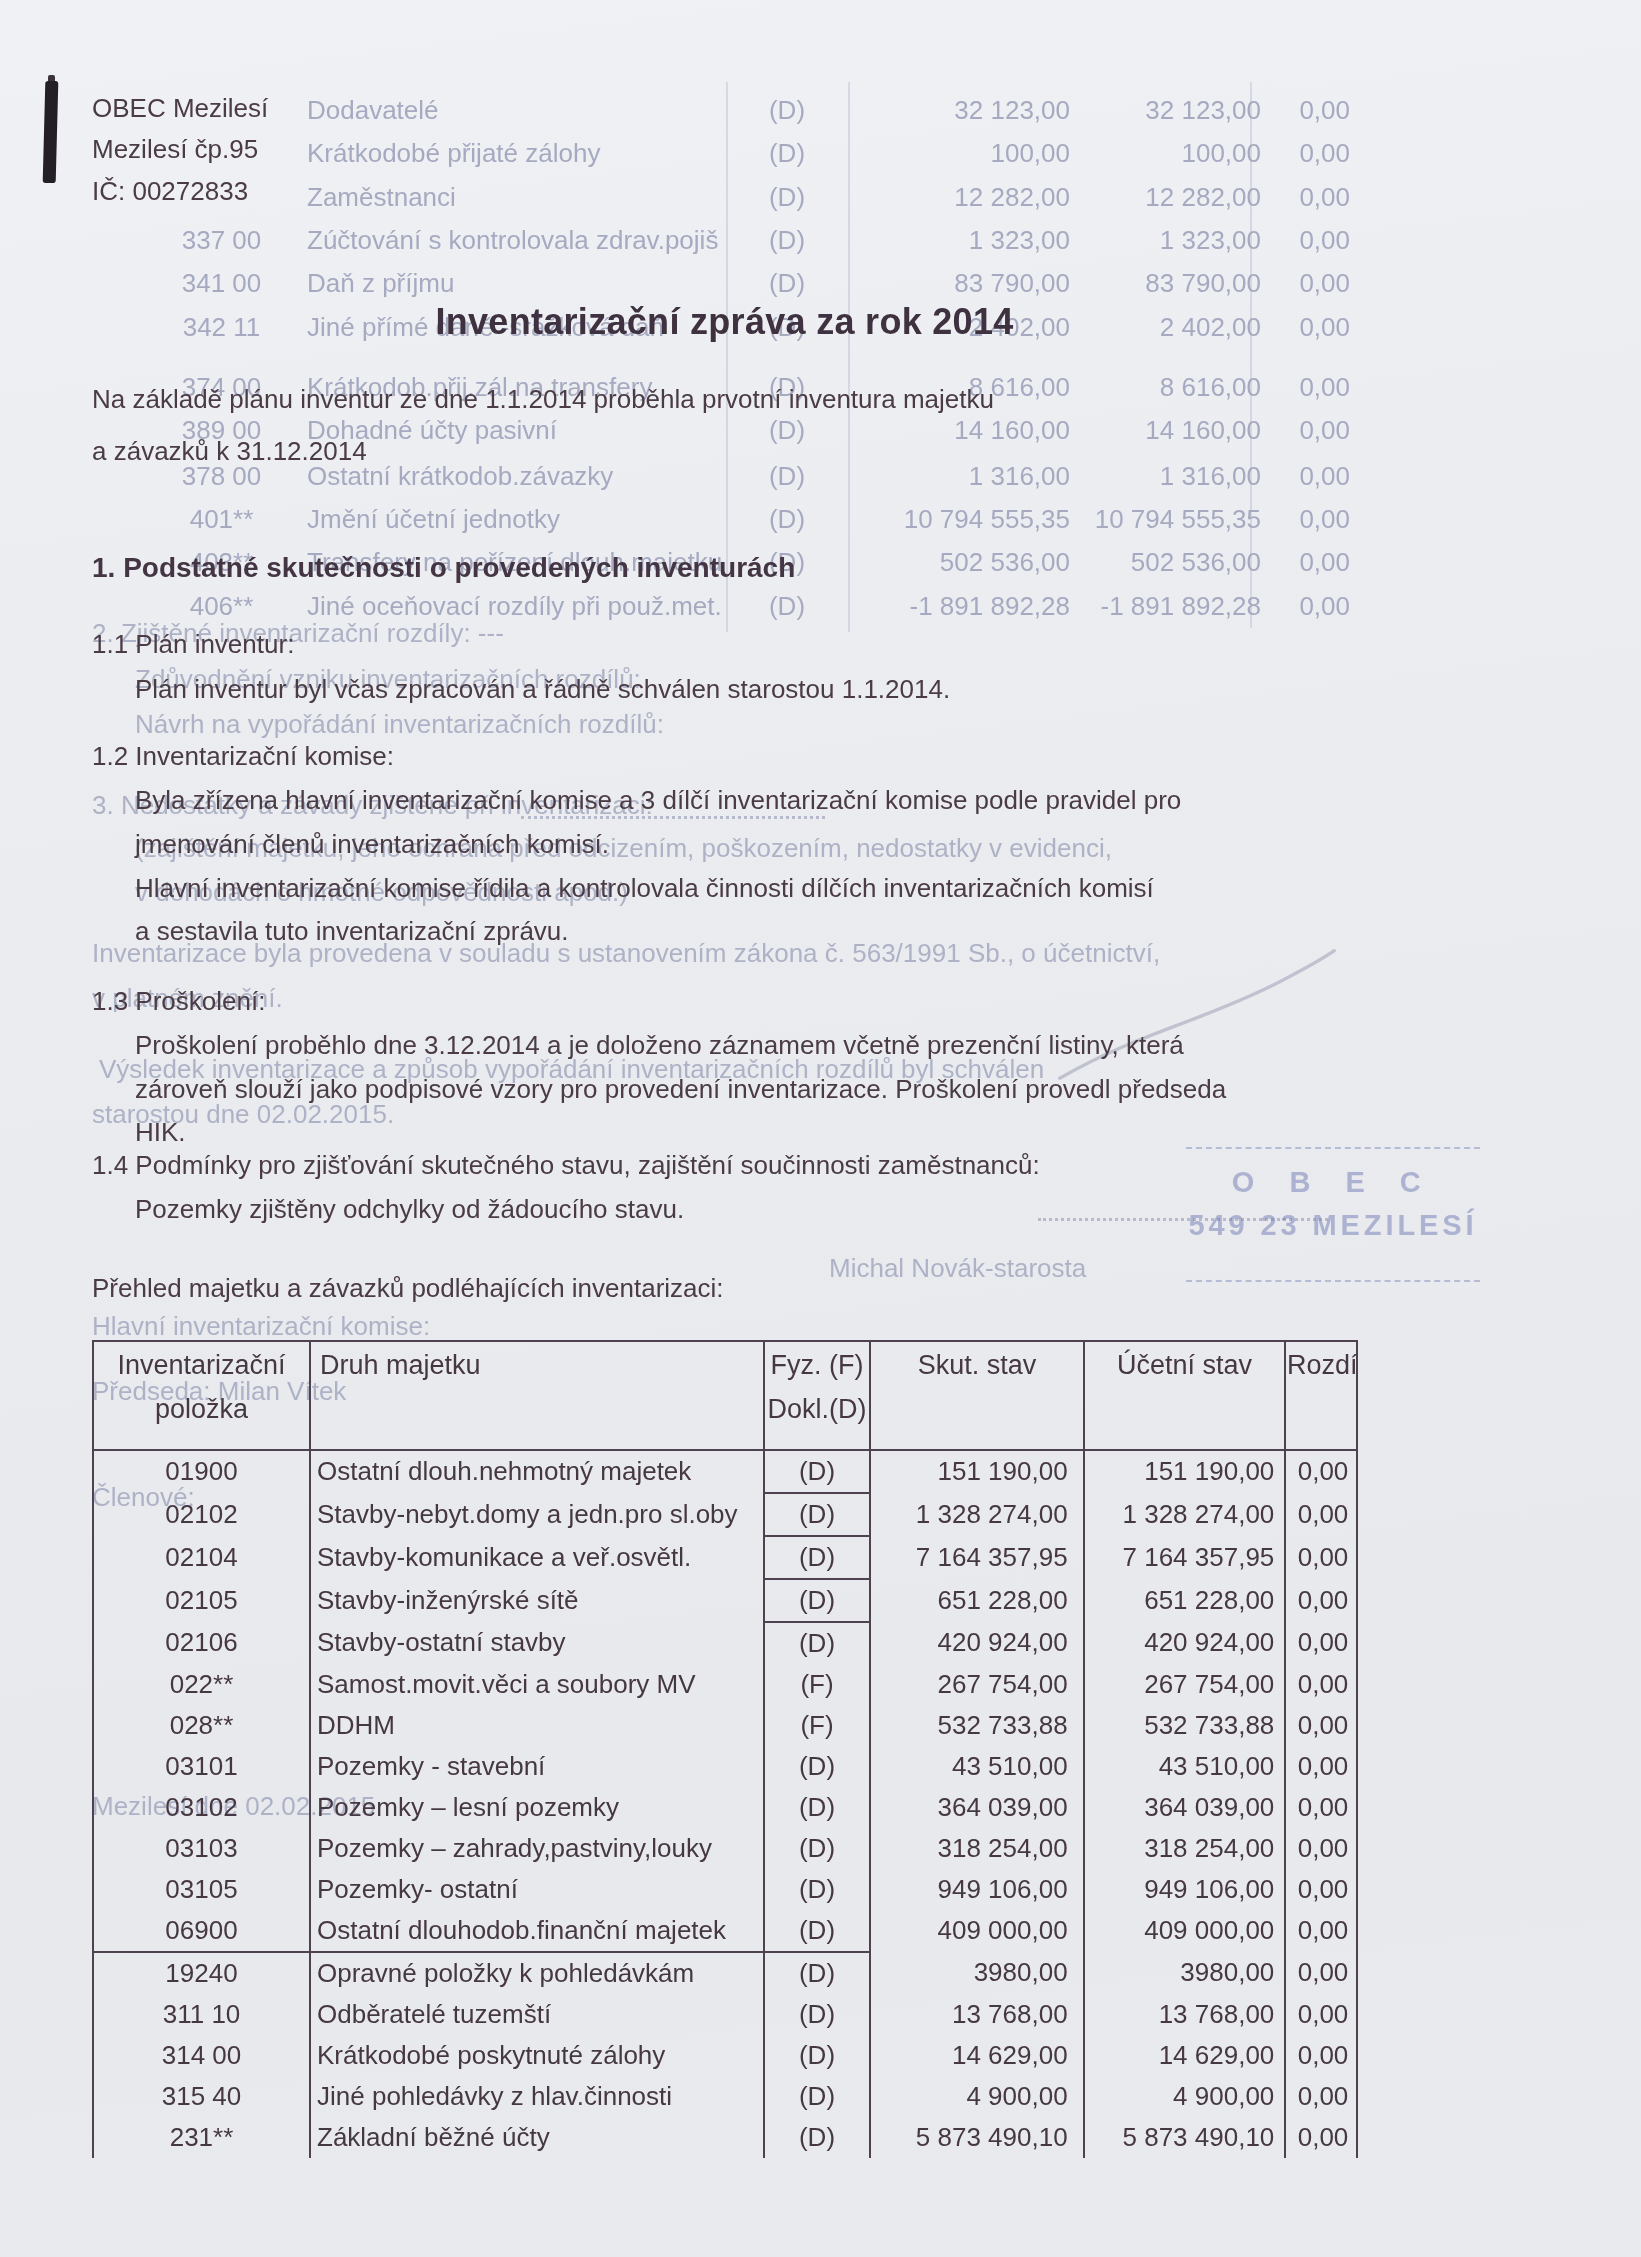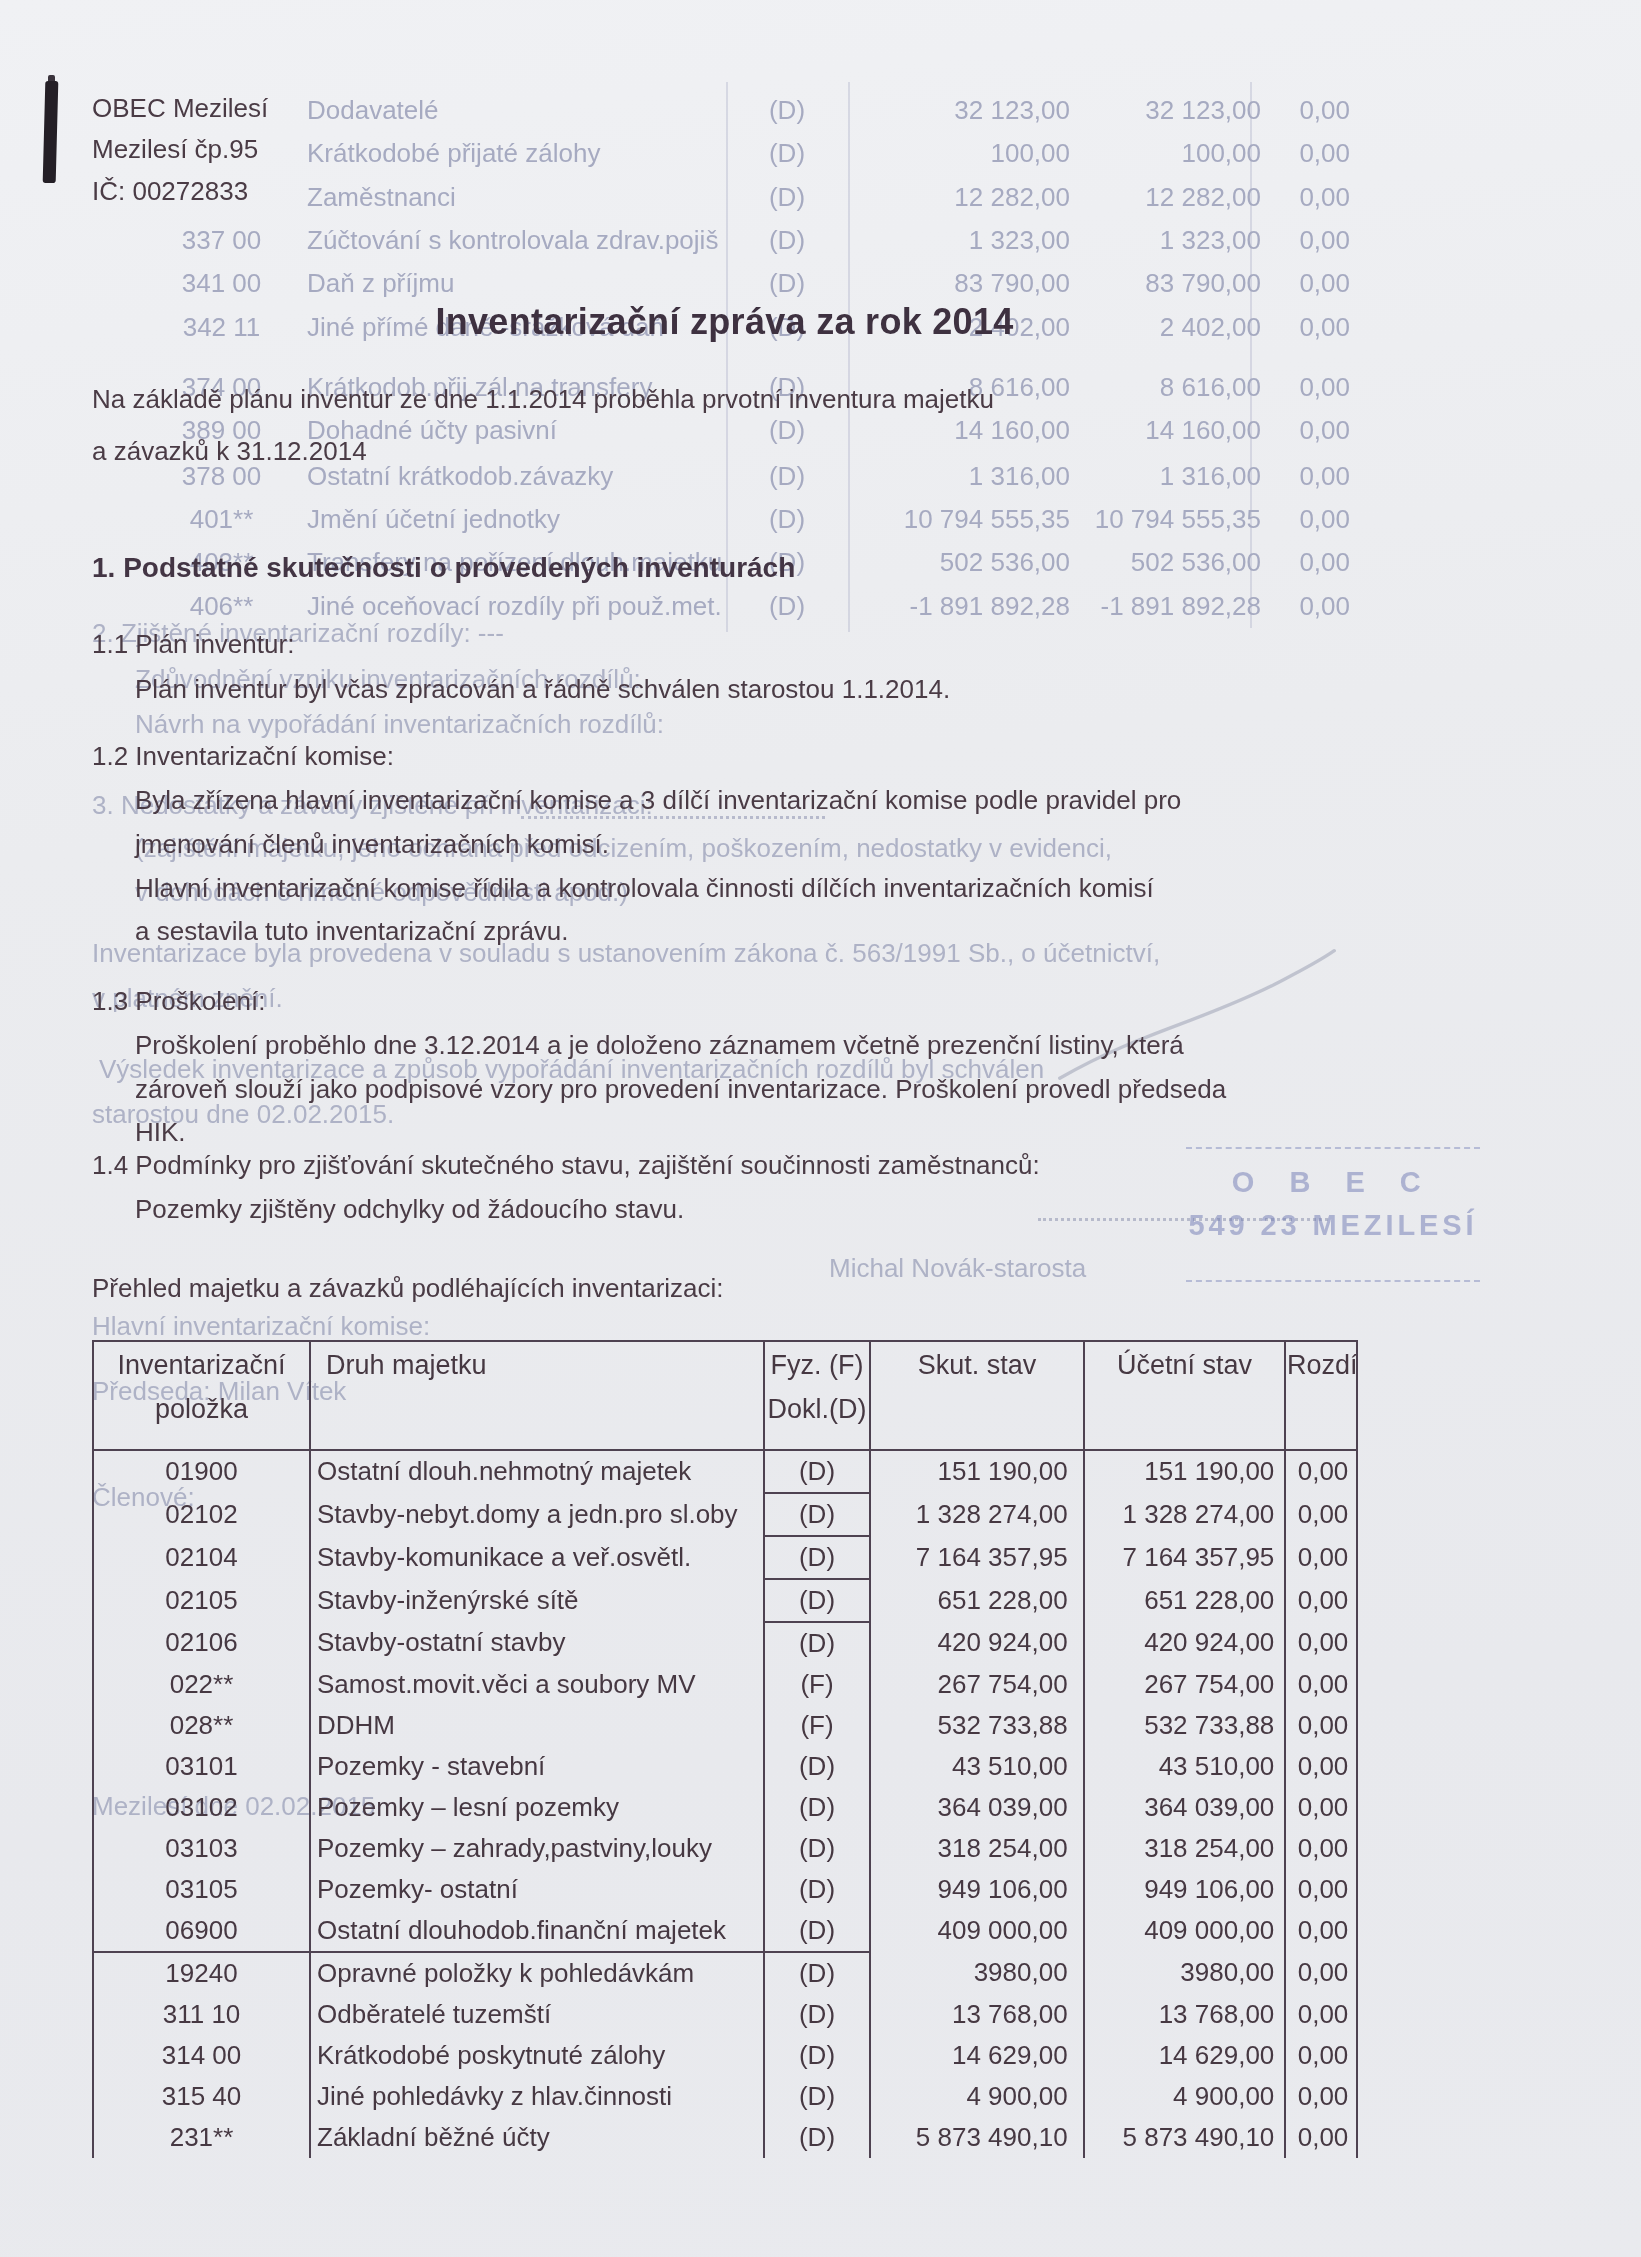--- a/index.html
+++ b/index.html
@@ -47,21 +47,21 @@
   }
   .doc-table th,.doc-table td{
     border-left:2.4px solid #4e4251;
     font-weight:normal;font-size:26px;overflow:hidden;white-space:nowrap;
   }
   .doc-table th:last-child,.doc-table td:last-child{border-right:2.4px solid #4e4251;}
   .doc-table th{border-bottom:2.4px solid #4e4251;height:98px;vertical-align:top;padding-top:7.7px;font-size:27px;}
   .doc-table td{height:41px;padding:0;}
   .doc-table .hl2{margin-top:13.5px;}
   .ha-c{text-align:center;}
-  .ha-l{text-align:left;padding-left:15px;}
+  .ha-l{text-align:left;padding-left:9px;}
   td.c0{text-align:center;}
   td.c1{text-align:left;padding-left:6px;}
   td.c2{text-align:center;}
   td.c3{text-align:right;padding-right:15.4px;}
   td.c4{text-align:right;padding-right:9.7px;}
   td.c5{text-align:right;padding-right:7.7px;}
   td.cb{border-bottom:2.4px solid #4e4251;}
 </style>
 </head>
 <body>

